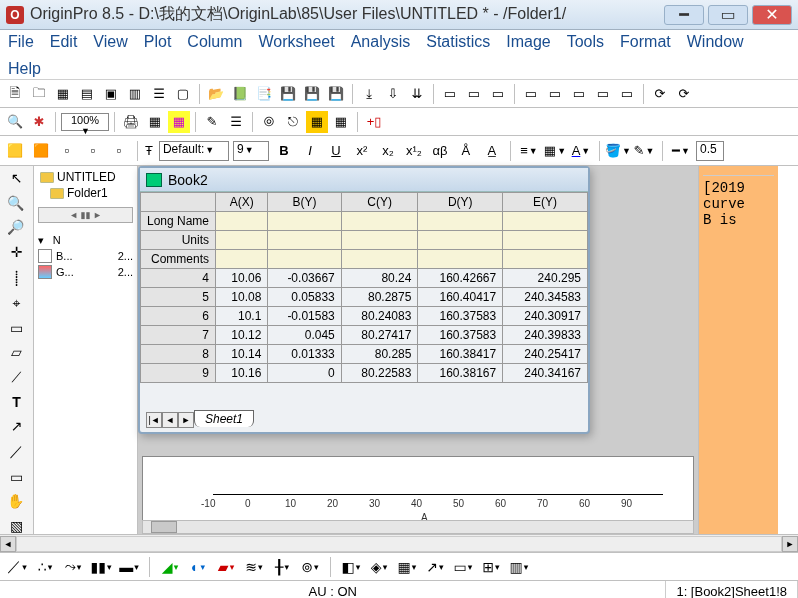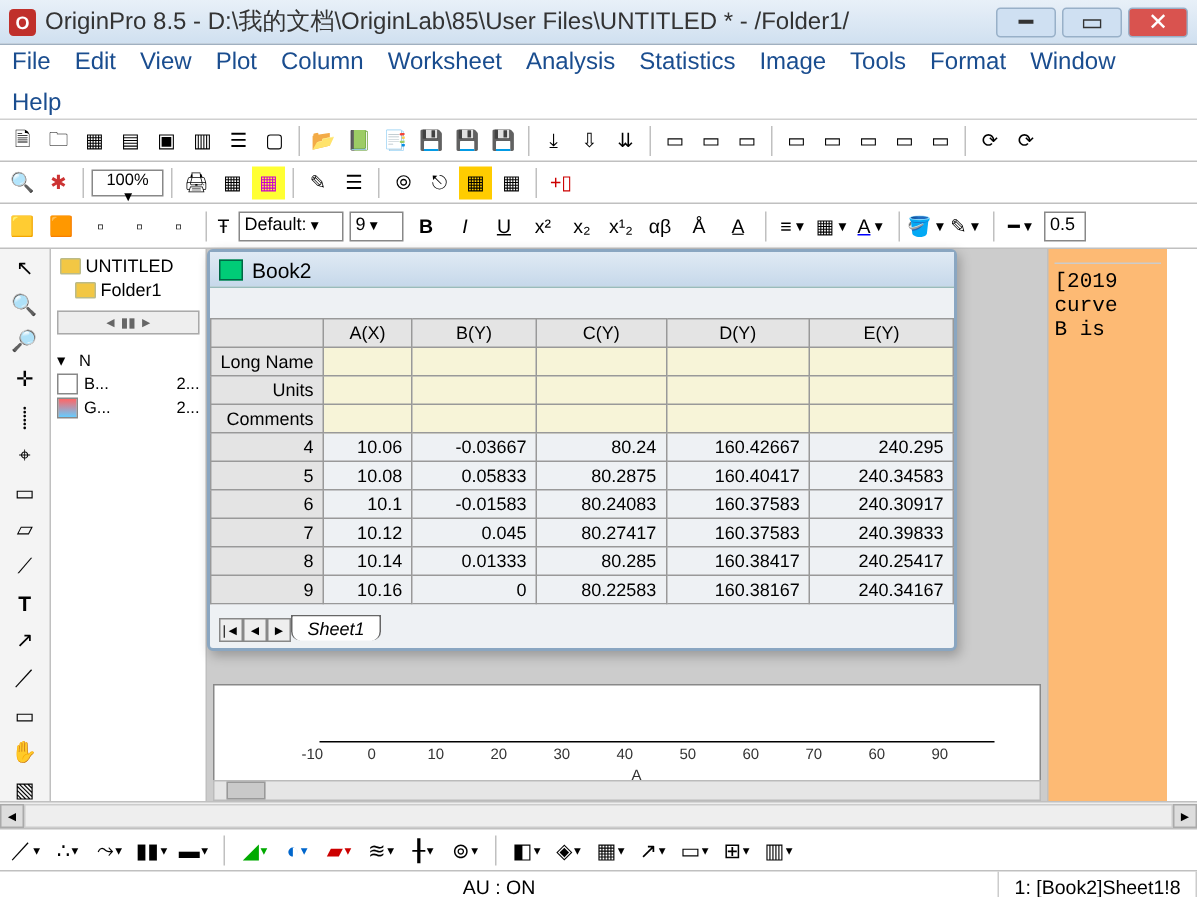--- a/index.html
+++ b/index.html
@@ -26,25 +26,25 @@
 .project .folder-icon { width: 14px; height: 11px; background: #f2c744; border: 1px solid #bb8; border-radius: 1px; }
 .project .hscroll { height: 16px; border: 1px solid #aaa; background: #eee; margin: 6px 2px 0; display: flex; align-items: center; justify-content: center; font-size: 9px; color: #666; }
 .project .wsicons { margin-top: 10px; font-size: 11px; }
 .project .row { display: flex; align-items: center; gap: 4px; padding: 1px 2px; }
 .project .book-icon { width: 14px; height: 14px; background: #fff; border: 1px solid #888; display: inline-block; }
 .project .graph-icon { width: 14px; height: 14px; background: linear-gradient(#f66,#6cf); border: 1px solid #888; display: inline-block; }
 .center { width: 560px; position: relative; background: #ccc; }
 .graph-area { position: absolute; left: 4px; right: 4px; bottom: 8px; height: 70px; background: #fff; border: 1px solid #888; }
 .axis { position: absolute; bottom: 30px; left: 70px; right: 30px; height: 1px; background: #000; }
 .axis-label { position: absolute; font-size: 10px; color: #333; margin-top: 31px; }
-.book-window { position: absolute; left: 0; top: 0; width: 500px; height: 268px; background: #eef1f4; border: 2px solid #8aa6c1; border-radius: 4px; box-shadow: 2px 3px 8px rgba(0,0,0,.25); }
+.book-window { position: absolute; left: 0; top: 0; width: 452px; height: 268px; background: #eef1f4; border: 2px solid #8aa6c1; border-radius: 4px; box-shadow: 2px 3px 8px rgba(0,0,0,.25); }
 .book-title { height: 24px; background: linear-gradient(#e0eaf4,#c6d8ea); border-bottom: 1px solid #9bb; display: flex; align-items: center; padding: 0 6px; font-size: 14px; gap: 6px; }
 .book-title .bk-icon { width: 16px; height: 14px; background: #0c7; border: 1px solid #064; }
 .wks { overflow: hidden; }
-.wks table { border-collapse: collapse; width: 100%; font-size: 12px; margin-top: 20px; }
+.wks table { border-collapse: collapse; width: 100%; font-size: 12px; }
 .wks th, .wks td { border: 1px solid #999; padding: 2px 6px; height: 18px; text-align: right; white-space: nowrap; }
 .wks th { background: #e4e4e4; font-weight: normal; text-align: center; }
 .wks th.rowh { background: #e4e4e4; text-align: right; width: 70px; }
 .wks .meta td { background: #f7f4d8; }
 .sheet-tabs { position: absolute; bottom: 4px; left: 6px; display: flex; align-items: center; font-size: 12px; }
 .sheet-tabs .navbtn { width: 16px; height: 16px; border: 1px solid #888; background: #eee; display: flex; align-items: center; justify-content: center; font-size: 9px; }
 .sheet-tabs .tab { border: 1px solid #666; border-bottom: none; background: #fff; padding: 1px 10px; font-style: italic; border-radius: 0 0 6px 6px; transform: translateY(-1px); }
 .rightcol { width: 80px; border-left: 1px solid #c0c0c0; background: #fdba74; padding: 4px; font-family: "Courier New", monospace; font-size: 14px; overflow: hidden; }
 .rightcol .rule { height: 6px; border-bottom: 1px solid #ccc; margin-bottom: 4px; }
 .bottom-scroll { height: 18px; border-top: 1px solid #c0c0c0; background: #eee; display: flex; align-items: center; }

